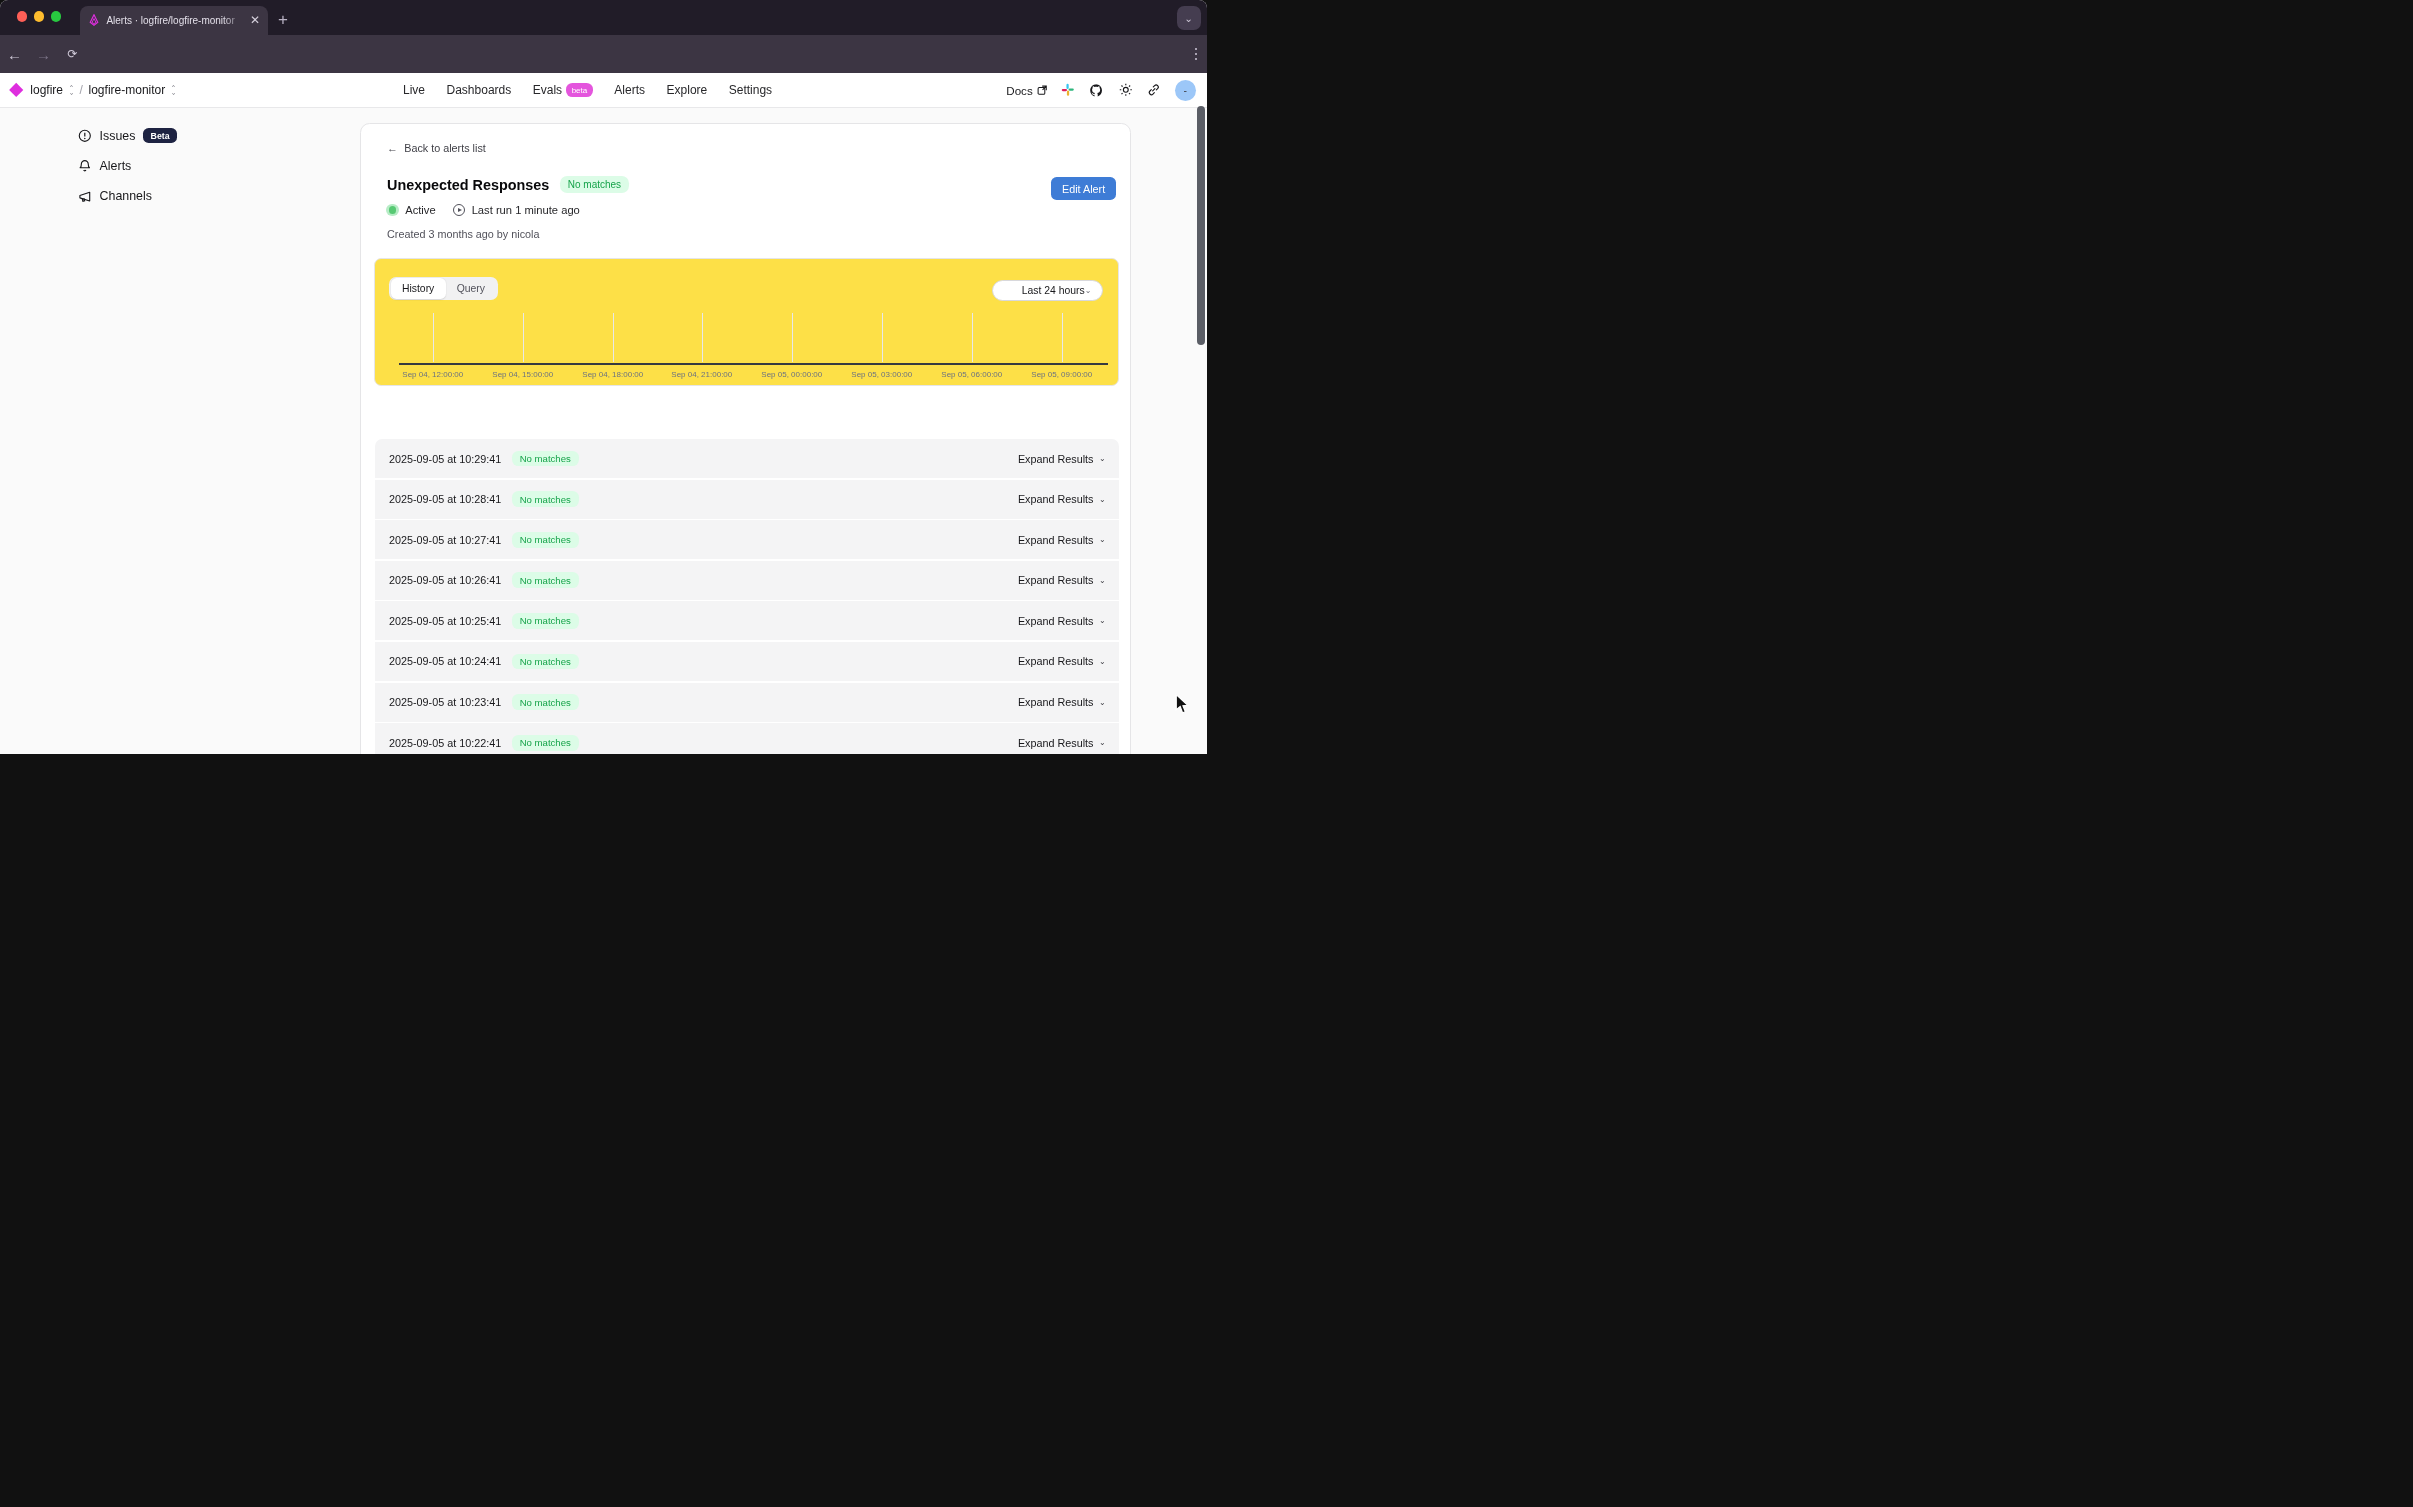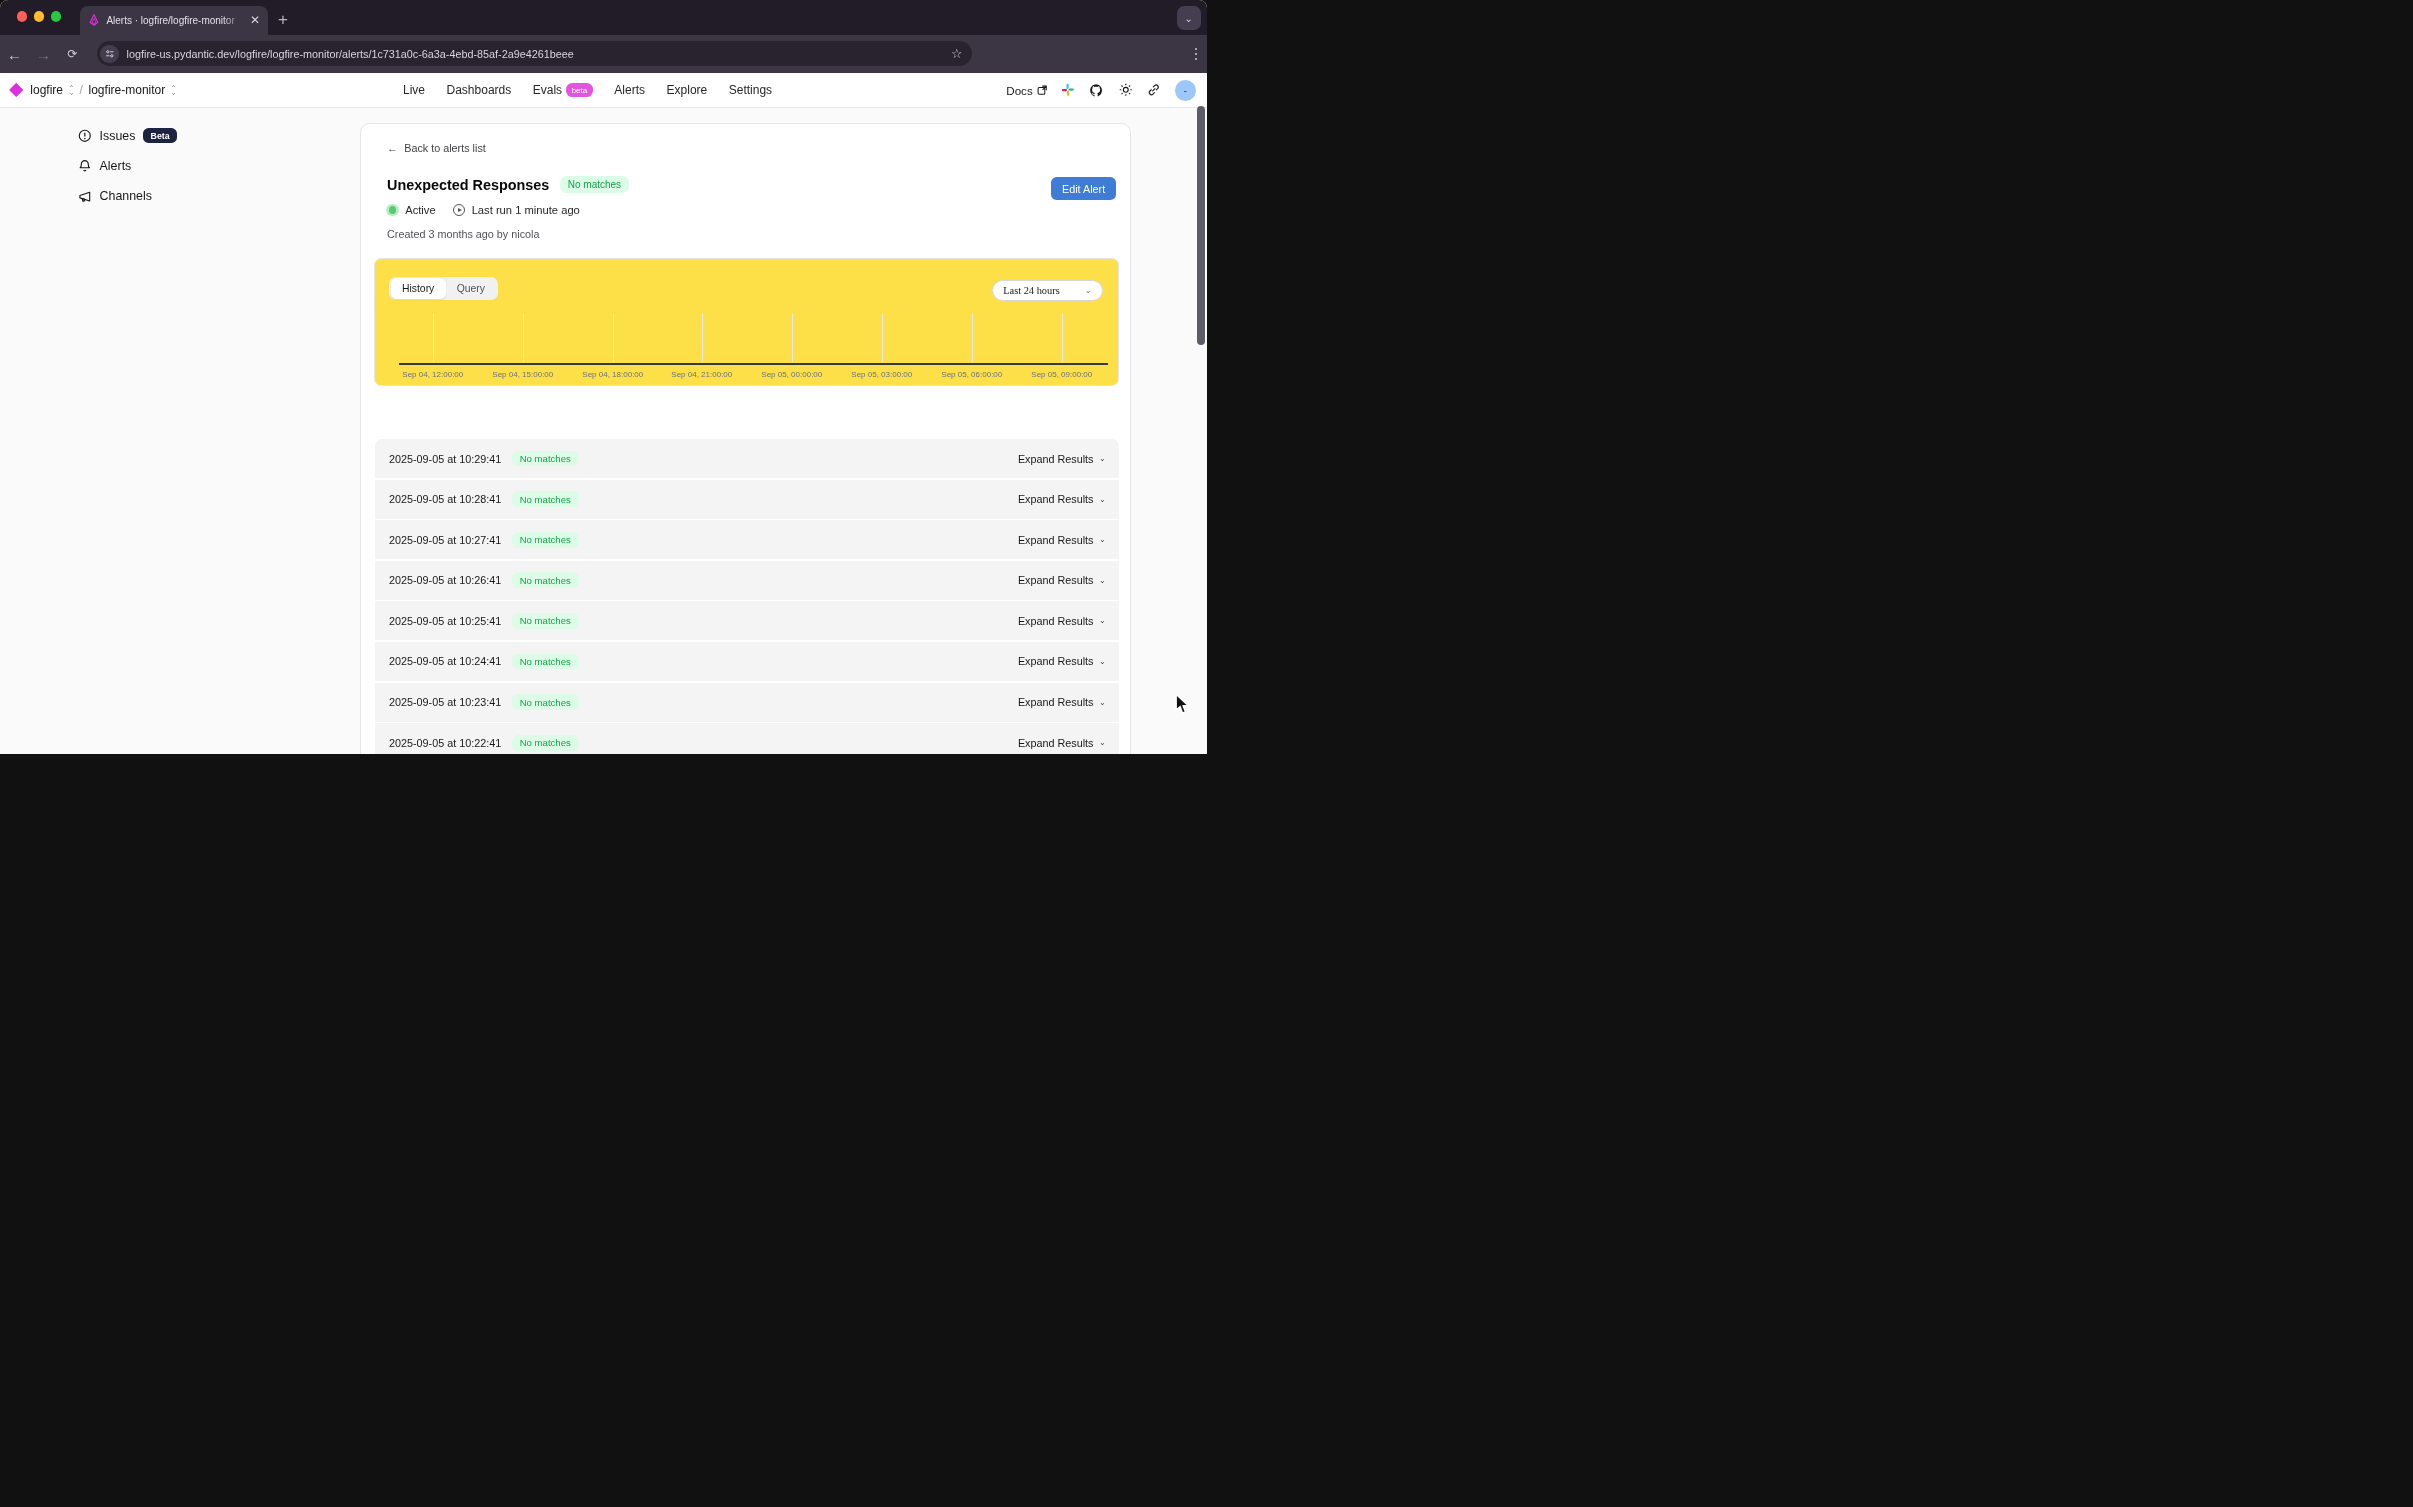--- a/index.html
+++ b/index.html
@@ -58,21 +58,21 @@
   .dot-inner { width:7.2px; height:7.2px; border-radius:50%; background:#57c973; }
   .playcircle { width:12px; height:12px; border:1.2px solid #52525b; border-radius:50%; display:flex; align-items:center; justify-content:center; margin-left:11.2px; }
   .playcircle i { width:0; height:0; border-left:4px solid #52525b; border-top:2.8px solid transparent; border-bottom:2.8px solid transparent; margin-left:0.8px; }
   .created { margin:11.2px 0 0 26px; font-size:10.8px; color:#52525b; }
   .editbtn { position:absolute; top:53px; right:13.6px; background:#3e7cd6; color:#fff; font-size:10.8px; border:none; border-radius:5.6px; padding:5.6px 11.2px; }
 
   .chartcard { position:absolute; left:12.8px; top:134px; width:745px; height:128px; border:0.8px solid #e5e5e7; border-radius:7.2px; background:#fde047; }
   .tabs { position:absolute; left:14.4px; top:17.6px; background:#f1f1f2; border-radius:7.2px; padding:1.6px; display:flex; }
   .tabbtn { font-size:10.4px; color:#52525b; padding:4.8px 11.2px; border-radius:5.6px; }
   .tabbtn.active { background:#fff; color:#18181b; box-shadow:0 0.8px 1.6px rgba(0,0,0,.12); }
-  .rangesel { position:absolute; right:15px; top:21px; width:111px; height:21px; border:0.8px solid #d8d8dc; border-radius:11.2px; display:flex; align-items:center; justify-content:space-between; padding:0 10.4px; font-size:10.4px; color:#18181b; background:#fff;font-family:Liberation Serif, serif; }
+  .rangesel { position:absolute; right:15px; top:21px; width:111px; height:21px; border:0.8px solid #d8d8dc; border-radius:11.2px; display:flex; align-items:center; justify-content:flex-end; padding:0 10.4px; font-size:10.4px; color:#18181b; background:#fff; }
   .rangesel .chv { color:#71717a; font-size:8px; }
   .gridline { position:absolute; top:54px; height:49px; width:0.8px; background:#e8e8e8; }
   .axisline { position:absolute; left:24px; top:104px; width:709px; height:2px; background:#363a40; }
   .ticklabel { position:absolute; top:111px; width:96px; margin-left:-48px; text-align:center; font-size:8px; color:#6b7280; }
 
   .runshead { position:absolute; left:13.6px; top:411px; font-size:12px; color:#27272a; }
   .togglerow { position:absolute; right:13.6px; top:409px; display:flex; align-items:center; gap:8px; }
   .toggle { width:27px; height:14.4px; border-radius:8px; background:#3e83f7; position:relative; }
   .toggle .knob { position:absolute; right:1.6px; top:1.6px; width:11.2px; height:11.2px; border-radius:50%; background:#fff; }
   .togglelabel { font-size:10.4px; color:#3f3f46; }
@@ -110,32 +110,20 @@
       <span class="tab-close">✕</span>
     </div>
     <div class="newtab">+</div>
     <div class="tabsearch">⌄</div>
   </div>
 
   <div class="toolbar">
     <span class="nav-arrow">←</span>
     <span class="nav-arrow dim">→</span>
     <span class="reload">⟳</span>
-    <div class="addressbar">
-      <span class="tune">
-        <svg width="9.6" height="9.6" viewBox="0 0 12 12">
-            <circle cx="3.5" cy="3.5" r="1.4" fill="none" stroke="#d9d4e0" stroke-width="1.2"></circle>
-            <line x1="6.3" y1="3.5" x2="10.5" y2="3.5" stroke="#d9d4e0" stroke-width="1.2"></line>
-            <circle cx="8.5" cy="8.5" r="1.4" fill="none" stroke="#d9d4e0" stroke-width="1.2"></circle>
-            <line x1="1.5" y1="8.5" x2="5.7" y2="8.5" stroke="#d9d4e0" stroke-width="1.2"></line>
-          </svg>
-      </span>
-      <span class="url">logfire-us.pydantic.dev/logfire/logfire-monitor/alerts/1c731a0c-6a3a-4ebd-85af-2a9e4261beee</span>
-      <span class="star">☆</span>
-    </div>
     <div class="kebab">
         <i></i>
         <i></i>
         <i></i>
       </div>
   </div>
 
   <div class="appnav">
     <div class="crumbs">
       <span class="diamond"></span>

